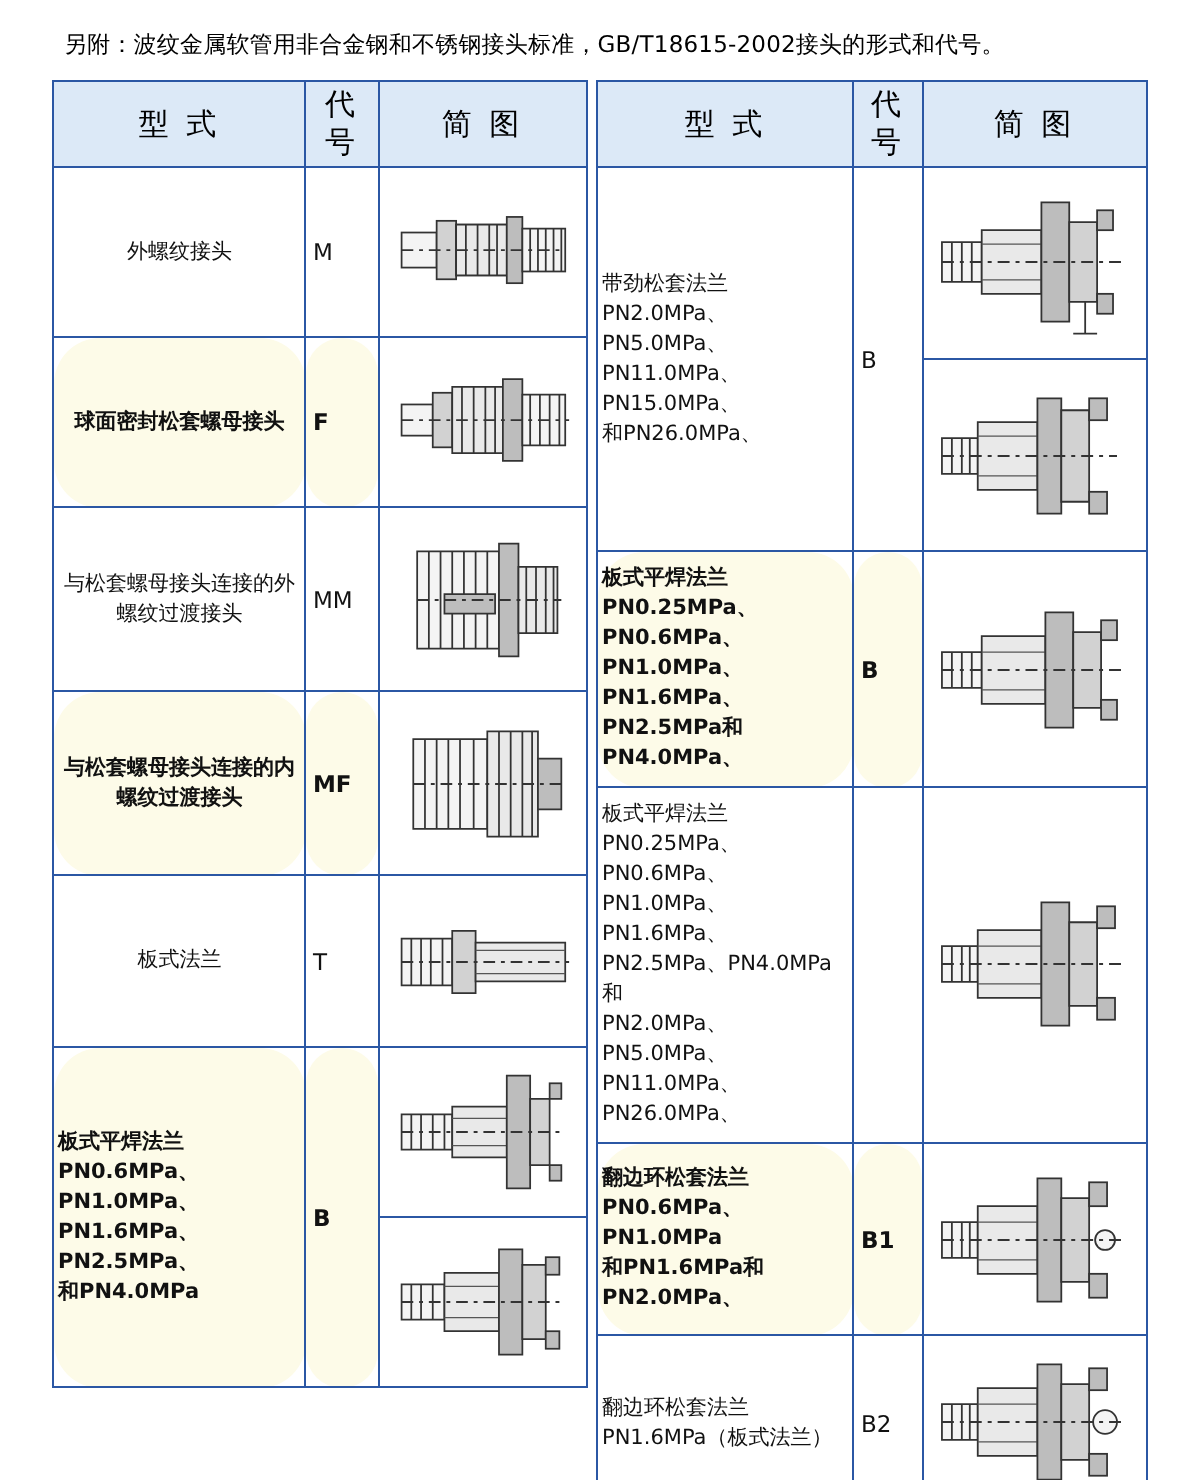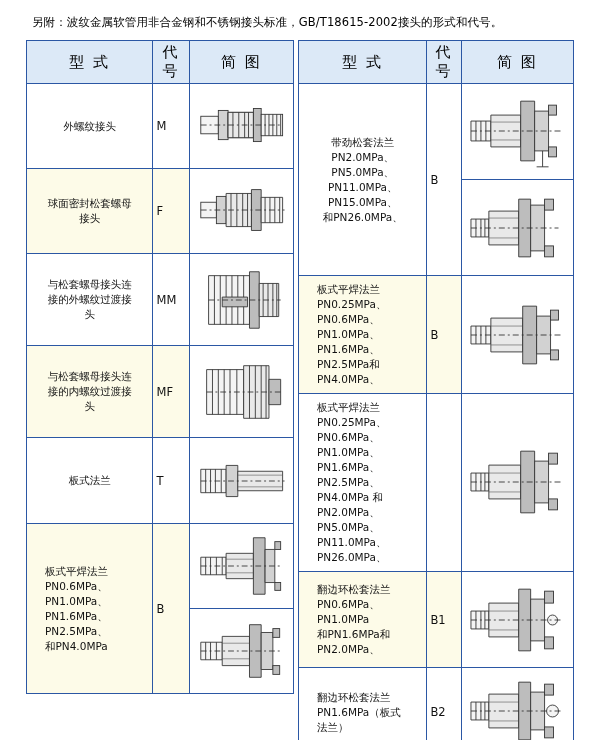--- a/index.html
+++ b/index.html
@@ -43,23 +43,23 @@
   .left-tbl{position:absolute;left:0;top:0;width:268px;}
   .right-tbl{position:absolute;left:272px;top:0;width:276px;}
   .c-type{width:126px;}
   .c-code{width:36px;text-align:center;}
   .c-fig{width:104px;padding:0;}
   .r-type{width:128px;}
   .r-code{width:34px;text-align:center;}
   .r-fig{width:112px;padding:0;}
   .tint{background:#fdfbe8;}
   .plain{background:#ffffff;}
-  .bold{font-weight:normal;}
+  .bold{font-weight:bold;border-radius:23px;}
   .type-cell{
-    padding:6px 18px;
+    padding:6px 2px;
     line-height:15px;
     font-size:10.5px;
   }
   .type-cell.center{text-align:center;}
   .code-cell{font-size:11.5px;}
   .figwrap{
     width:100%;height:100%;
     display:flex;align-items:center;justify-content:center;
     background:#fff;
   }
@@ -233,21 +233,21 @@
           <col class="r-fig">
         </colgroup>
       <tbody>
           <tr class="hdr">
         <td>型        式</td>
         <td>代号</td>
         <td>简        图</td>
       </tr>
 
       <tr style="height:96px">
-        <td class="type-cell plain" rowspan="2" style="white-space:pre-line;text-align:center;">带劲松套法兰
+        <td class="type-cell plain" rowspan="2" style="white-space:pre-line;">带劲松套法兰
 PN2.0MPa、PN5.0MPa、
 PN11.0MPa、PN15.0MPa、
 和PN26.0MPa、</td>
         <td class="code-cell plain" rowspan="2">B</td>
         <td class="plain">
           <div class="figwrap">
             <svg width="106" height="90" viewBox="0 0 106 90">
               <path class="fillC" d="M6 34 L26 34 L26 54 L6 54 Z"></path>
               <path class="ln" d="M11 34 L11 54 M16 34 L16 54 M21 34 L21 54"></path>
               <path class="fillA" d="M26 28 L56 28 L56 60 L26 60 Z"></path>

